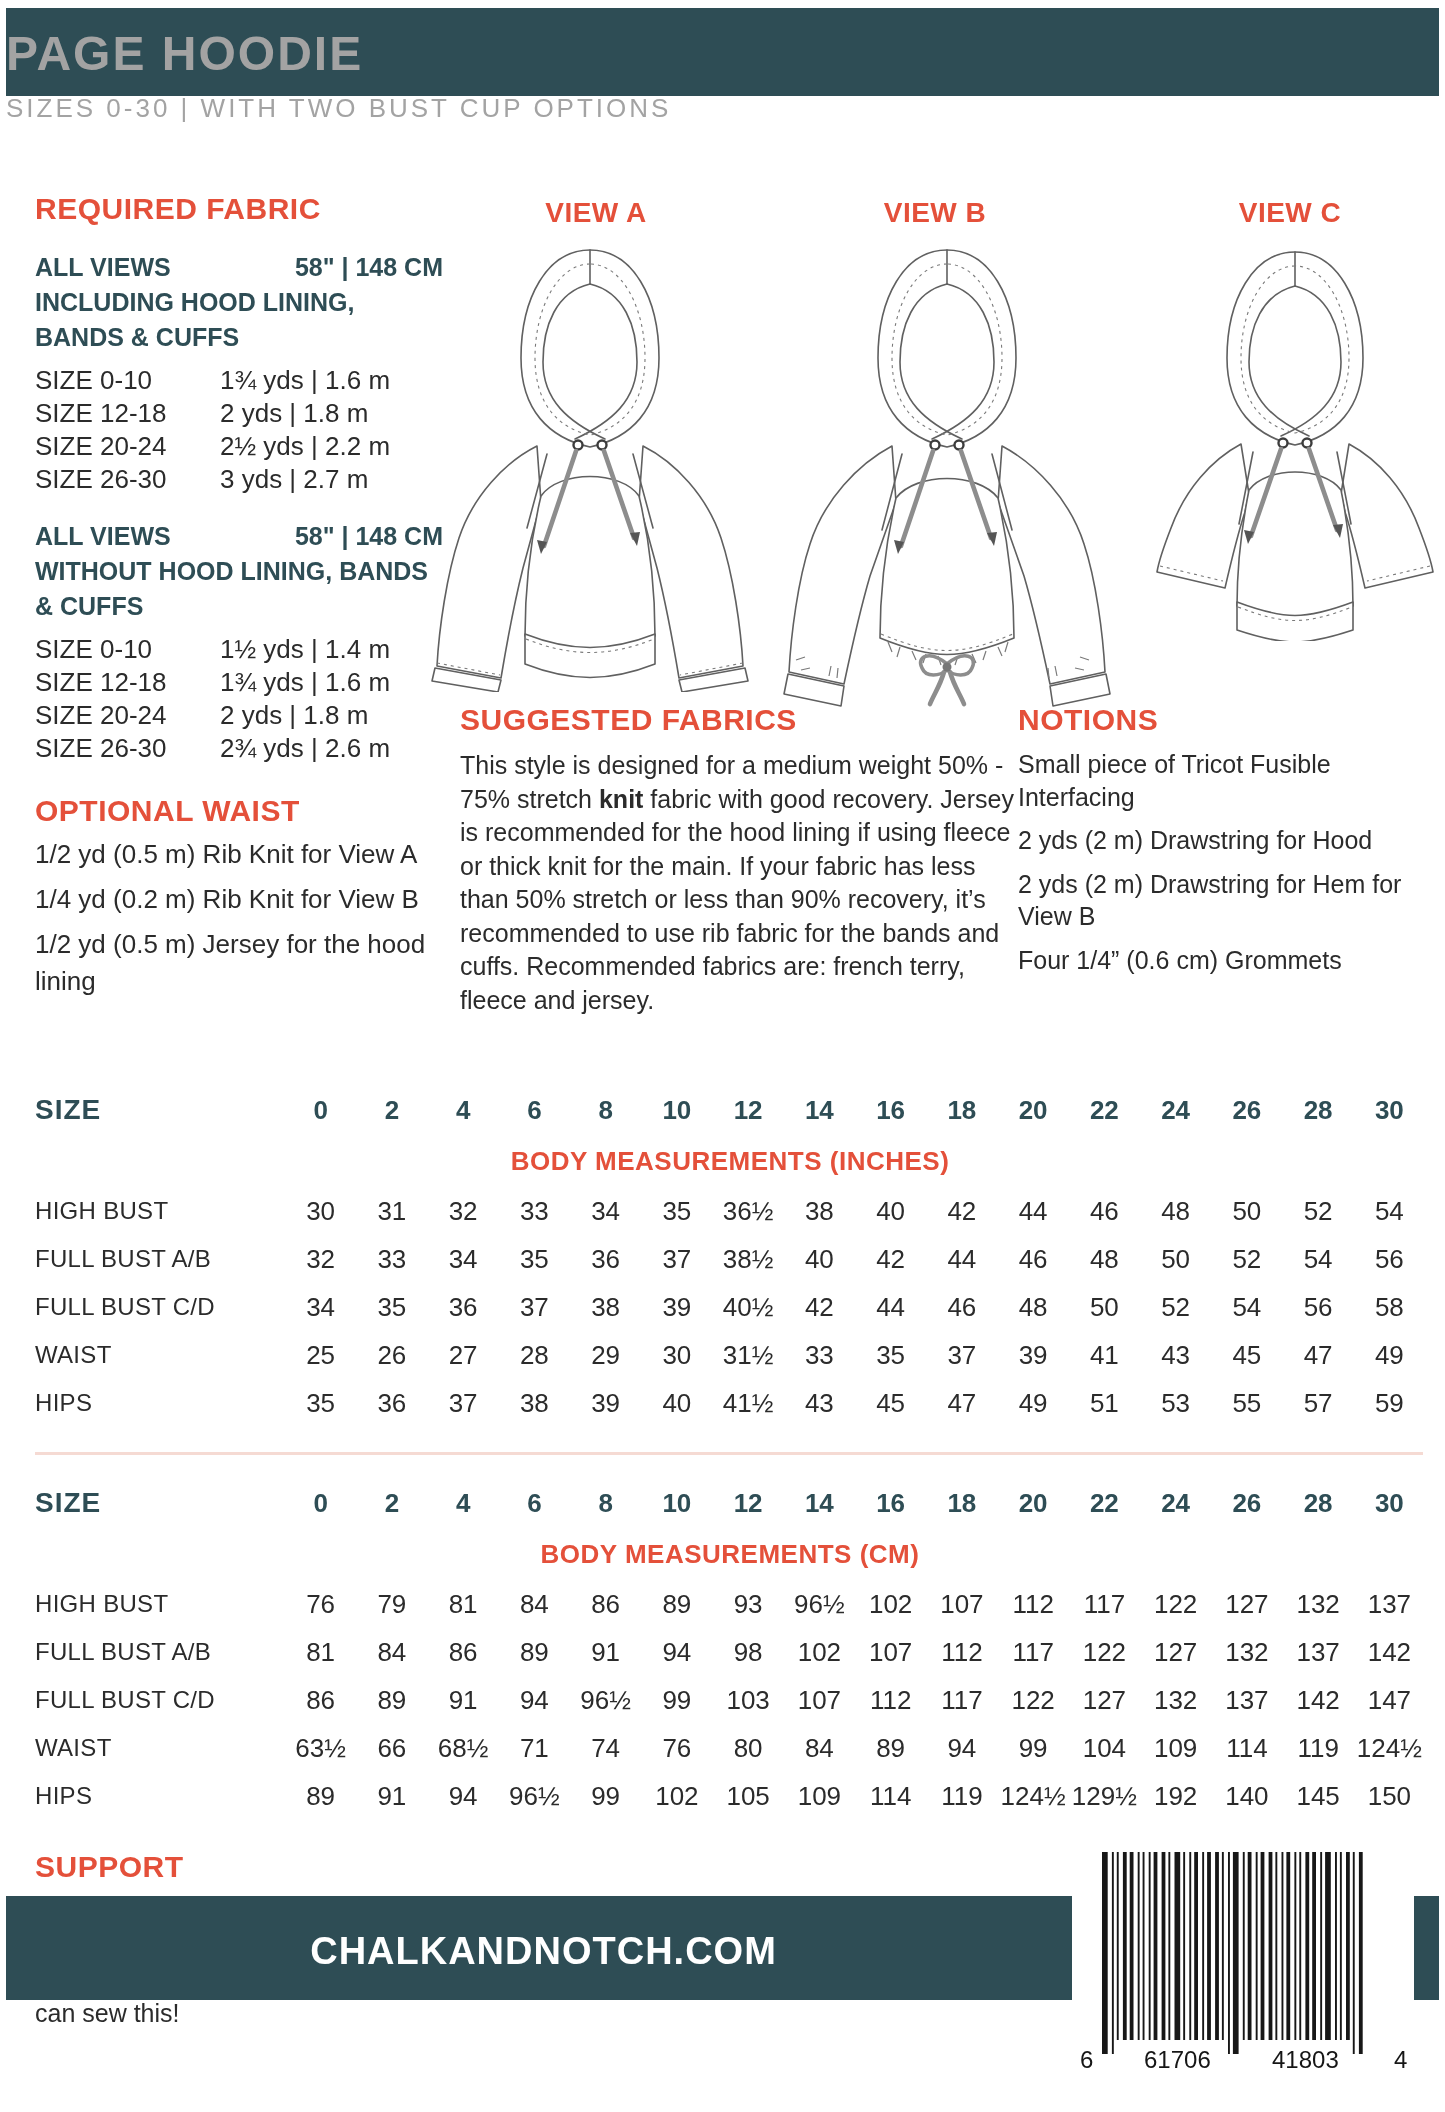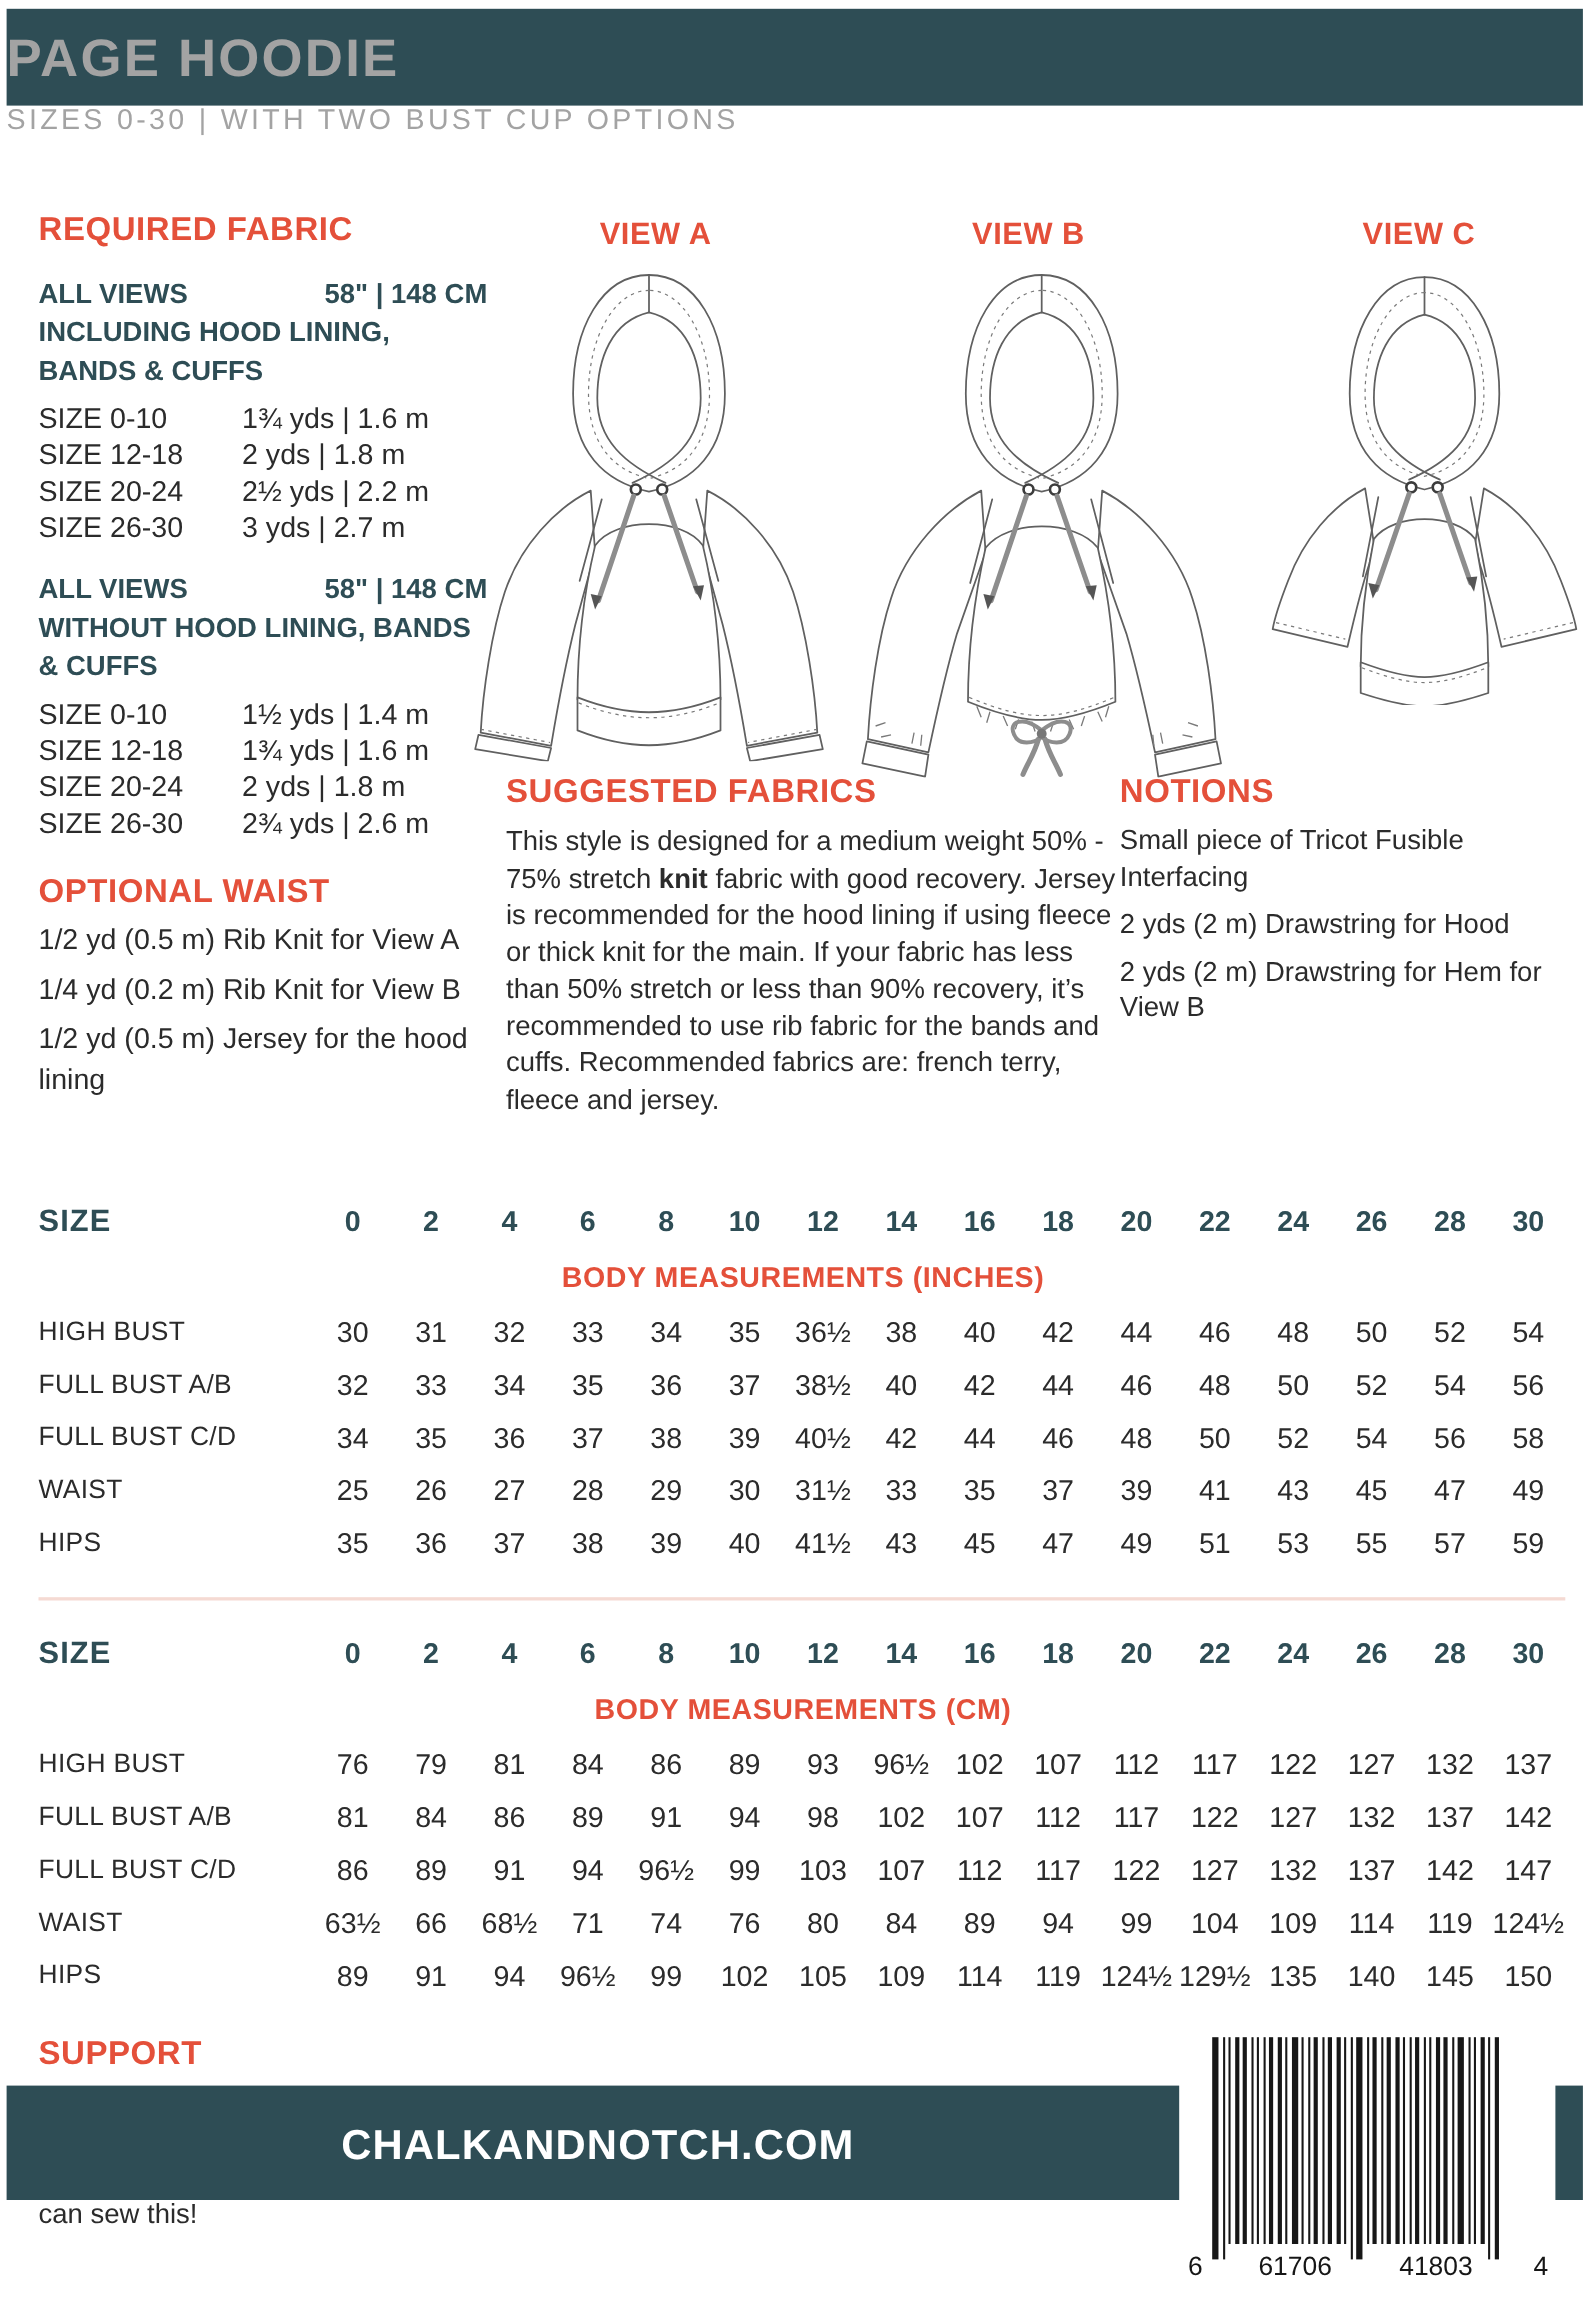--- a/index.html
+++ b/index.html
@@ -234,20 +234,21 @@
   <div class="sec-head">SUGGESTED FABRICS</div>
   <p><span>This style is designed for a medium weight 50% - 75% stretch </span><b>knit</b><span> fabric with good recovery. Jersey is recommended for the hood lining if using fleece or thick knit for the main. If your fabric has less than 50% stretch or less than 90% recovery, it’s recommended to use rib fabric for the bands and cuffs. Recommended fabrics are: french terry, fleece and jersey.</span></p>
 </div>
 
 <div class="notions">
   <div class="sec-head">NOTIONS</div>
   <div id="notion-items" style="margin-top:4px;">
       <div class="notion-item">Small piece of Tricot Fusible Interfacing</div>
       <div class="notion-item">2 yds (2 m) Drawstring for Hood</div>
       <div class="notion-item">2 yds (2 m) Drawstring for Hem for View B</div>
+      <div class="notion-item">Four 1/4” (0.6 cm) Grommets</div>
     </div>
 </div>
 
 <div class="tables" id="table-inches">
     <div class="t-row t-head">
       <div class="t-label">SIZE</div>
       <div class="t-cell">0</div>
       <div class="t-cell">2</div>
       <div class="t-cell">4</div>
       <div class="t-cell">6</div>
@@ -466,21 +467,21 @@
       <div class="t-cell">94</div>
       <div class="t-cell">96½</div>
       <div class="t-cell">99</div>
       <div class="t-cell">102</div>
       <div class="t-cell">105</div>
       <div class="t-cell">109</div>
       <div class="t-cell">114</div>
       <div class="t-cell">119</div>
       <div class="t-cell">124½</div>
       <div class="t-cell">129½</div>
-      <div class="t-cell">135</div>
+      <div class="t-cell">192</div>
       <div class="t-cell">140</div>
       <div class="t-cell">145</div>
       <div class="t-cell">150</div>
     </div>
   </div>
 
 <div class="support">
   <div class="sec-head">SUPPORT</div>
   <p>If you are looking for more support, we have a Sew Along library on our website with step-by-step photos and fitting and custom adjustment posts for all of our printed patterns. Even if this is your first garment, you can sew this!</p>
 </div>

